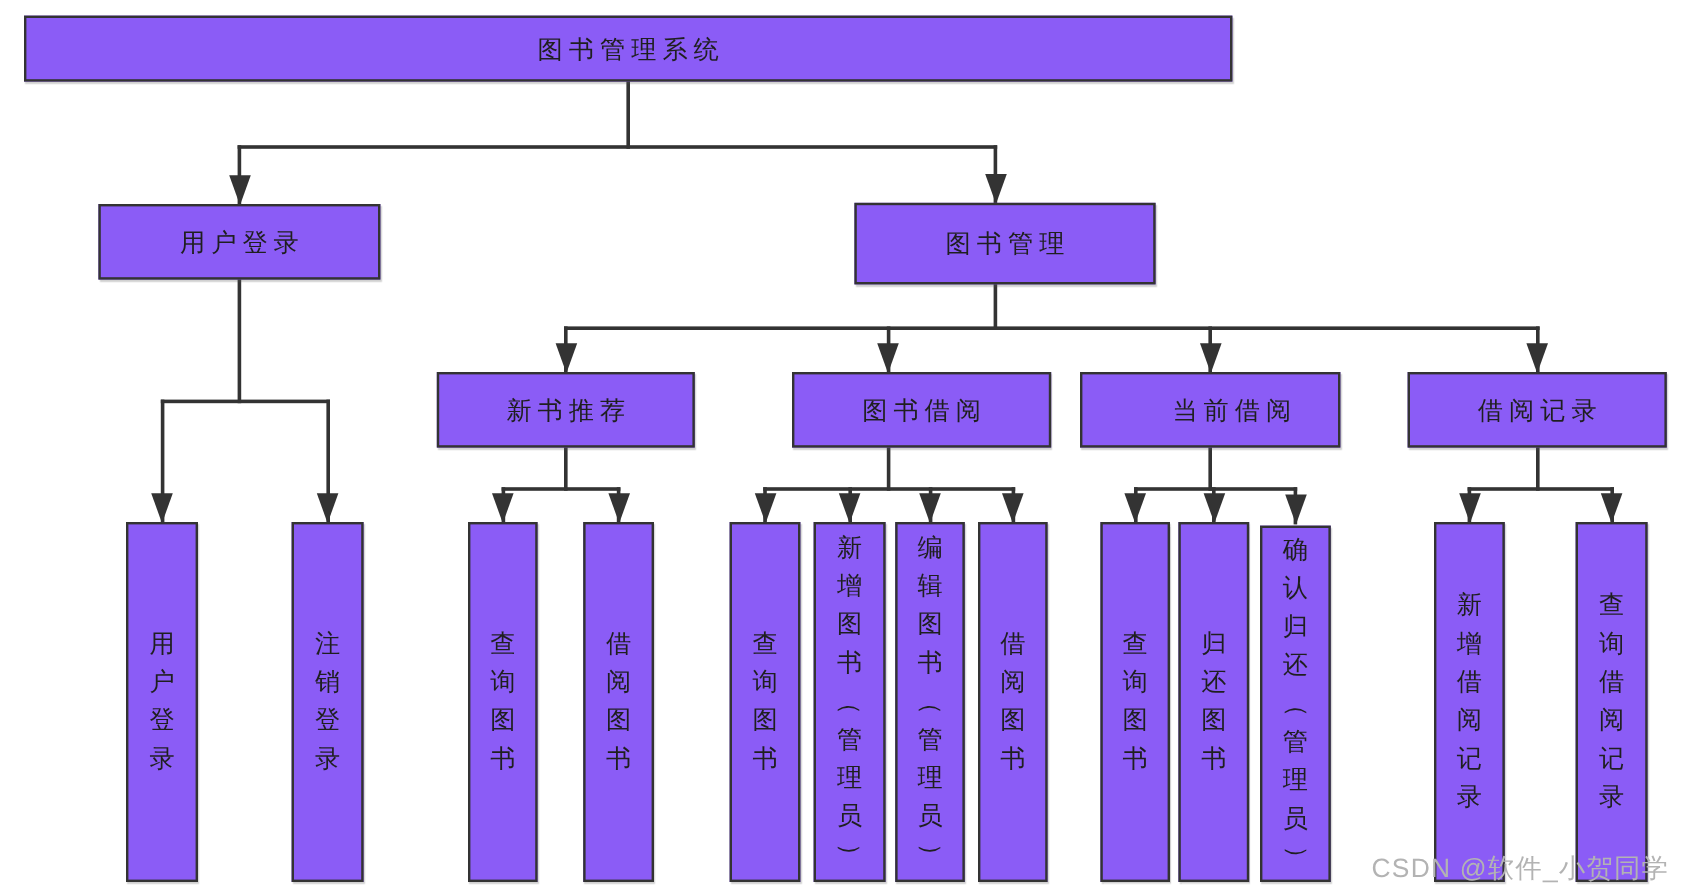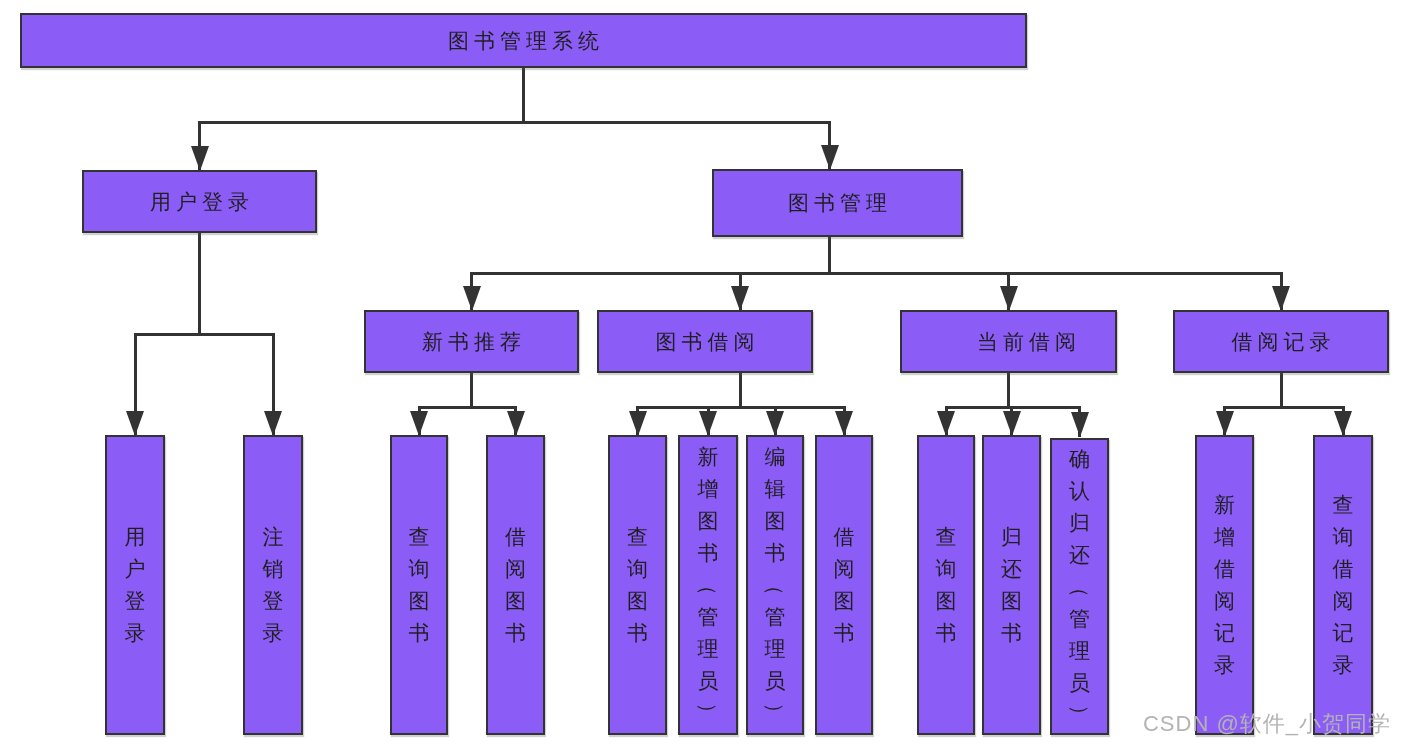--- a/index.html
+++ b/index.html
@@ -81,21 +81,21 @@
       </div>
       <div class="node h" style="left: 82px; top: 170px; width: 235px; height: 63px; border-color: rgb(51, 51, 51); color: rgb(31, 31, 31);">
         <div class="label">用户登录</div>
       </div>
       <div class="node h" style="left: 712px; top: 169px; width: 251px; height: 68px; border-color: rgb(51, 51, 51); color: rgb(31, 31, 31);">
         <div class="label">图书管理</div>
       </div>
       <div class="node h" style="left: 364px; top: 310px; width: 215px; height: 63px; border-color: rgb(51, 51, 51); color: rgb(31, 31, 31);">
         <div class="label">新书推荐</div>
       </div>
-      <div class="node h" style="left: 597px; top: 310px; width: 216px; height: 63px; border-color: rgb(51, 51, 51); color: rgb(31, 31, 31);">
+      <div class="node h" style="left: 660px; top: 310px; width: 216px; height: 63px; border-color: rgb(51, 51, 51); color: rgb(31, 31, 31);">
         <div class="label">图书借阅</div>
       </div>
       <div class="node h" style="left: 900px; top: 310px; width: 217px; height: 63px; border-color: rgb(51, 51, 51); color: rgb(31, 31, 31); padding-left: 36px;">
         <div class="label">当前借阅</div>
       </div>
       <div class="node h" style="left: 1173px; top: 310px; width: 216px; height: 63px; border-color: rgb(51, 51, 51); color: rgb(31, 31, 31);">
         <div class="label">借阅记录</div>
       </div>
       <div class="node v" style="left: 105px; top: 435px; width: 60px; height: 300px; border-color: rgb(51, 51, 51); color: rgb(31, 31, 31);">
         <div class="label">

